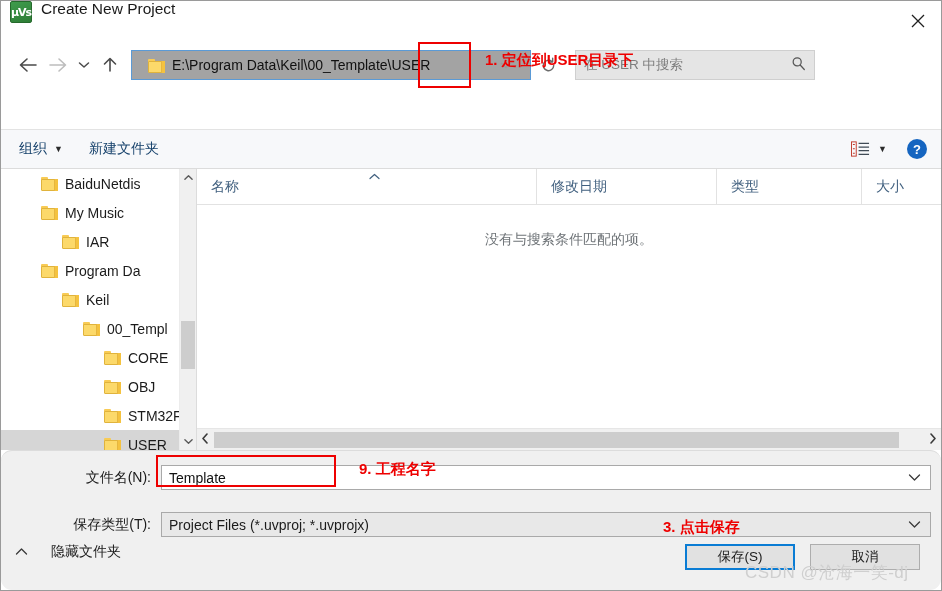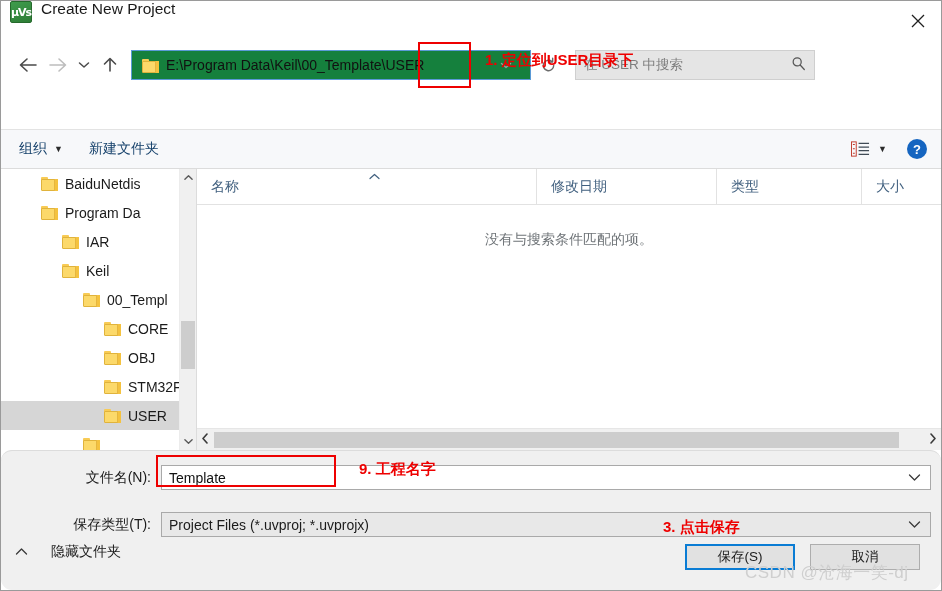--- a/index.html
+++ b/index.html
@@ -66,23 +66,23 @@
   }
   .navbtn svg{display:block;}
   #back-btn   { color:#4a4a4a; margin-left:6px; }
   #fwd-btn    { color:#bdbdbd; }
   #recent-btn { color:#4a4a4a; width:22px;}
   #up-btn     { color:#4a4a4a; margin-right:6px;}
 
   #addressbar {
     height:30px; flex:0 0 auto; width:226px;
     border:1px solid #5a9ad6;
-    background:#15803d;
+    background:#a3a3a3;
     display:flex; align-items:center;
-    padding-left:8px;
+    padding-left:14px;
     overflow:hidden;
     position:relative;
   }
   #addressbar.wide { width:400px; }
   .addr-folder{
     width:16px;height:13px;flex:0 0 auto;margin-right:8px;margin-left:2px;
     position:relative;
   }
   #addr-path {
     font-size:14px; color:#111; white-space:nowrap;
@@ -417,30 +417,39 @@
             </span>
             <span class="tree-label">BaiduNetdis</span>
           </div>
           <div class="tree-row">
             <span style="width: 40px; flex: 0 0 auto;"></span>
             <span class="folder">
               <span class="tab"></span>
               <span class="body"></span>
               <span class="fold"></span>
             </span>
+            <span class="tree-label">My Music</span>
+          </div>
+          <div class="tree-row">
+            <span style="width: 61px; flex: 0 0 auto;"></span>
+            <span class="folder">
+              <span class="tab"></span>
+              <span class="body"></span>
+              <span class="fold"></span>
+            </span>
+            <span class="tree-label">IAR</span>
+          </div>
+          <div class="tree-row">
+            <span style="width: 40px; flex: 0 0 auto;"></span>
+            <span class="folder">
+              <span class="tab"></span>
+              <span class="body"></span>
+              <span class="fold"></span>
+            </span>
             <span class="tree-label">Program Da</span>
-          </div>
-          <div class="tree-row">
-            <span style="width: 61px; flex: 0 0 auto;"></span>
-            <span class="folder">
-              <span class="tab"></span>
-              <span class="body"></span>
-              <span class="fold"></span>
-            </span>
-            <span class="tree-label">IAR</span>
           </div>
           <div class="tree-row">
             <span style="width: 61px; flex: 0 0 auto;"></span>
             <span class="folder">
               <span class="tab"></span>
               <span class="body"></span>
               <span class="fold"></span>
             </span>
             <span class="tree-label">Keil</span>
           </div>

